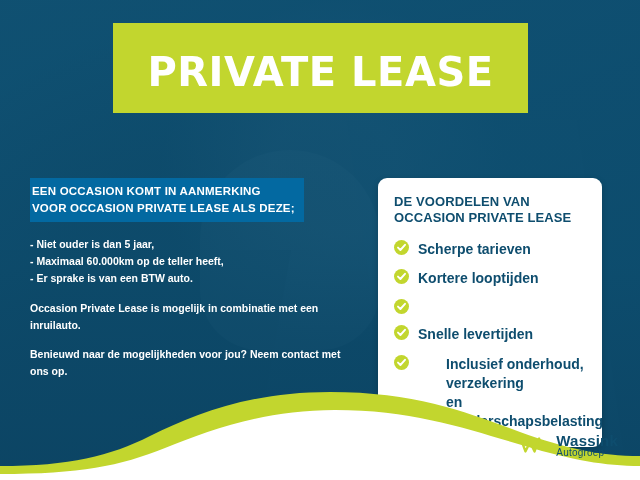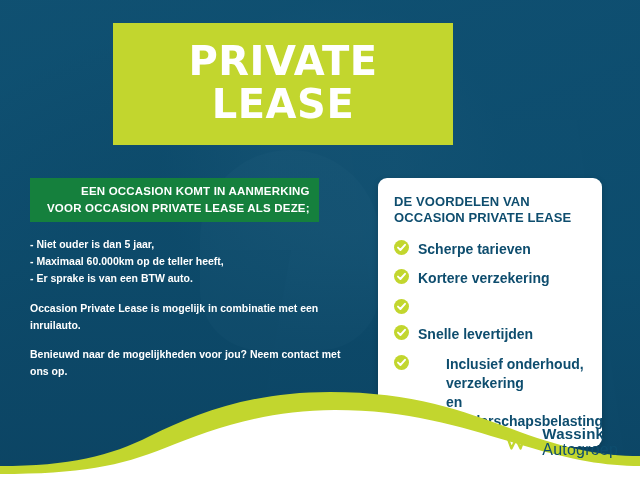--- a/index.html
+++ b/index.html
@@ -60,23 +60,23 @@
     position: absolute;
     inset: 0;
     background: linear-gradient(180deg, rgba(13,77,110,0.82) 0%, rgba(13,77,110,0.86) 55%, rgba(12,70,102,0.92) 100%);
   }
 
   
   .headline {
     position: absolute;
     left: 113px;
     top: 23px;
-    width: 340px;
+    width: 415px;
     background: #c2d62e;
-    padding: 17px 10px 19px 10px;
+    padding: 28px 10px 19px 10px;
     box-sizing: border-box;
     text-align: center;
   }
   .headline .line {
     color: #ffffff;
     font-weight: bold;
     font-size: 40px;
     line-height: 1.07;
     letter-spacing: 0.5px;
     font-family: "DejaVu Sans", sans-serif;
@@ -85,29 +85,28 @@
 
   
   .left-col {
     position: absolute;
     left: 30px;
     top: 178px;
     width: 330px;
   }
   .left-head {
     display: inline-block;
-    background: #15803d;
+    background: #0369a1;
     color: #ffffff;
     font-weight: bold;
     font-size: 11.5px;
     line-height: 1.45;
-    padding: 5px 9px 6px 17px;
+    padding: 5px 9px 6px 2px;
     text-transform: uppercase;
     letter-spacing: 0.2px;
-    text-align: right;
   }
   .left-body {
     margin-top: 14px;
     color: #ffffff;
     font-size: 10.5px;
     line-height: 1.6;
     font-weight: bold;
   }
   .left-body p {
     margin: 0 0 13px 0;
@@ -189,21 +188,21 @@
     line-height: 1.02;
   }
   .logo-text .l1 {
     color: #0e4d6e;
     font-weight: bold;
     font-size: 15px;
     letter-spacing: 0.2px;
   }
   .logo-text .l2 {
     color: #0e4d6e;
-    font-size: 16px;
+    font-size: 10px;
     letter-spacing: 0.2px;
   }
 </style>
 </head>
 <body>
 
 <div class="poster">
 
   <div class="bg-photo"></div>
   <div class="bg-shape-a"></div>
@@ -242,21 +241,21 @@
             </svg>
         </span>
         <span class="item-text">Scherpe tarieven</span>
       </li>
       <li>
         <span class="check">
           <svg width="15" height="15" viewBox="0 0 15 15">
               <path d="M4 7.6 L6.4 10 L11 4.8" fill="none" stroke="#ffffff" stroke-width="1.9" stroke-linecap="round" stroke-linejoin="round"></path>
             </svg>
         </span>
-        <span class="item-text">Kortere verzekering</span>
+        <span class="item-text">Kortere looptijden</span>
       </li>
       <li>
         <span class="check">
           <svg width="15" height="15" viewBox="0 0 15 15">
               <path d="M4 7.6 L6.4 10 L11 4.8" fill="none" stroke="#ffffff" stroke-width="1.9" stroke-linecap="round" stroke-linejoin="round"></path>
             </svg>
         </span>
       </li>
       <li>
         <span class="check">

